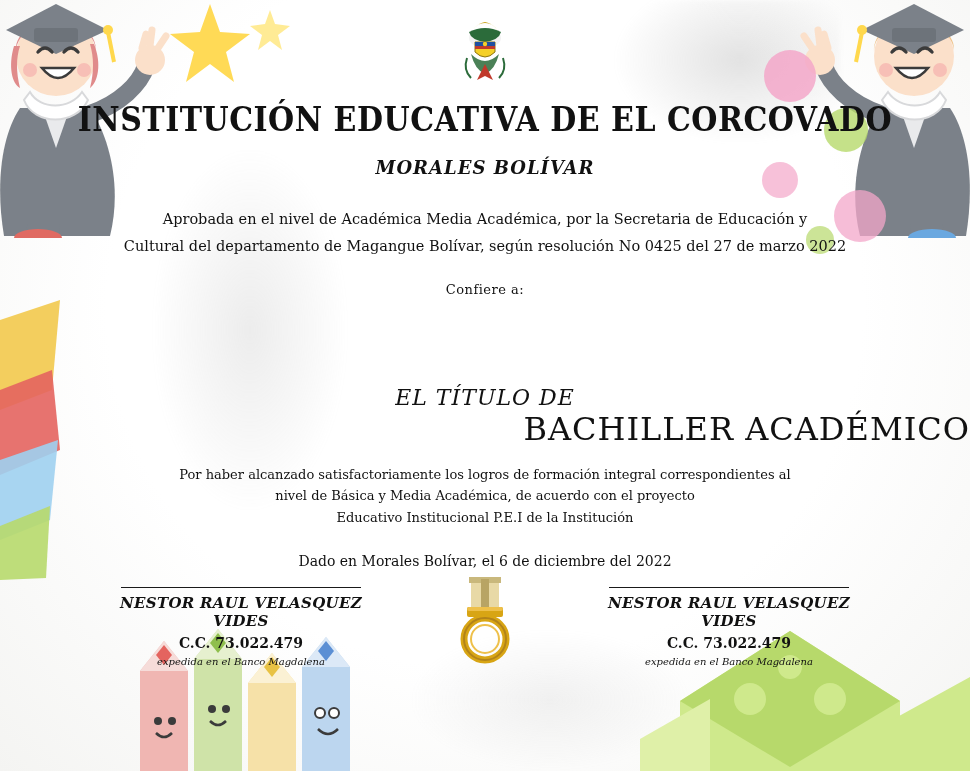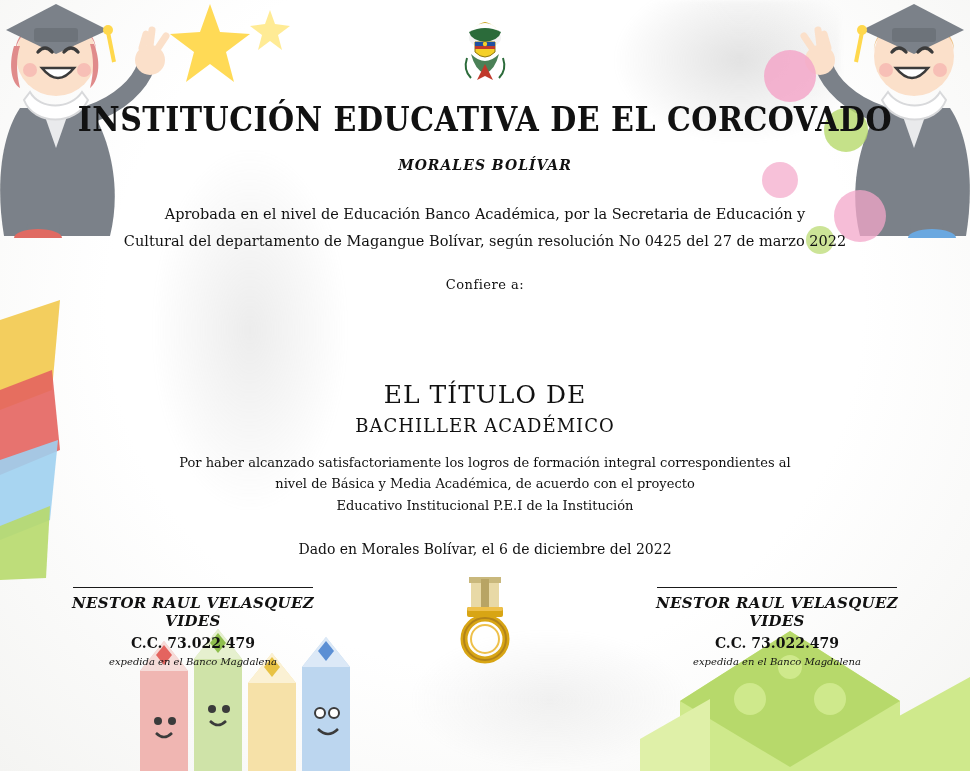--- a/index.html
+++ b/index.html
@@ -88,21 +88,21 @@
     font-size: 30px;
     font-weight: bold;
     letter-spacing: 0.5px;
     color: #111111;
     transform: scaleY(1.12);
     font-variant: small-caps;
   }
 
   .municipality {
     margin-top: 20px;
-    font-size: 14px;
+    font-size: 18px;
     font-weight: bold;
     font-style: italic;
     letter-spacing: 1px;
     color: #111111;
     font-variant: small-caps;
   }
 
   .approval {
     margin-top: 28px;
     font-size: 14.5px;
@@ -115,29 +115,30 @@
     font-size: 13px;
     color: #111111;
     letter-spacing: 0.5px;
   }
 
   .degree-block {
     margin-top: 88px;
     color: #111111;
   }
   .degree-line1 {
-    font-size: 25px;
+    font-size: 22px;
     letter-spacing: 1px;
     font-variant: small-caps;
+    font-style: italic;
   }
   .degree-line2 {
-    margin-top: 6px;
-    font-size: 18px;
+    font-size: 32px;
     letter-spacing: 1px;
     font-variant: small-caps;
+    text-align: right;
   }
 
   .reason {
     margin-top: 16px;
     font-size: 13px;
     line-height: 1.65;
     color: #111111;
     text-align: center;
   }
 
@@ -149,21 +150,21 @@
   }
 
   
   .signatures {
     position: absolute;
     left: 0;
     right: 0;
     bottom: 48px;
     display: flex;
     justify-content: space-between;
-    padding: 0 48px;
+    padding: 0 96px;
     box-sizing: border-box;
   }
   .sig-col {
     width: 290px;
     text-align: center;
   }
   .sig-rule {
     width: 240px;
     height: 0;
     border-top: 1.5px solid #1a1a1a;
@@ -344,21 +345,21 @@
       <path d="M30 46 l8 16 l-8 -4 l-8 4 Z" fill="#c0392b"></path>
       <path d="M12 40 q-4 12 4 20" stroke="#2b6b3a" stroke-width="2" fill="none"></path>
       <path d="M48 40 q4 12 -4 20" stroke="#2b6b3a" stroke-width="2" fill="none"></path>
     </svg>
 
     <div class="school-name">INSTITUCIÓN EDUCATIVA DE EL CORCOVADO</div>
 
     <div class="municipality">MORALES BOLÍVAR</div>
 
     <div class="approval">
-      <div>Aprobada en el nivel de Educación Banco Académica, por la Secretaria de Educación y</div>
+      <div>Aprobada en el nivel de Académica Media Académica, por la Secretaria de Educación y</div>
       <div>Cultural del departamento de Magangue Bolívar, según resolución No 0425 del 27 de marzo 2022</div>
     </div>
 
     <div class="confiere">Confiere a:</div>
 
     <div class="student-name"></div>
 
     <div class="degree-block">
       <div class="degree-line1">EL TÍTULO DE</div>
       <div class="degree-line2">BACHILLER ACADÉMICO</div>

